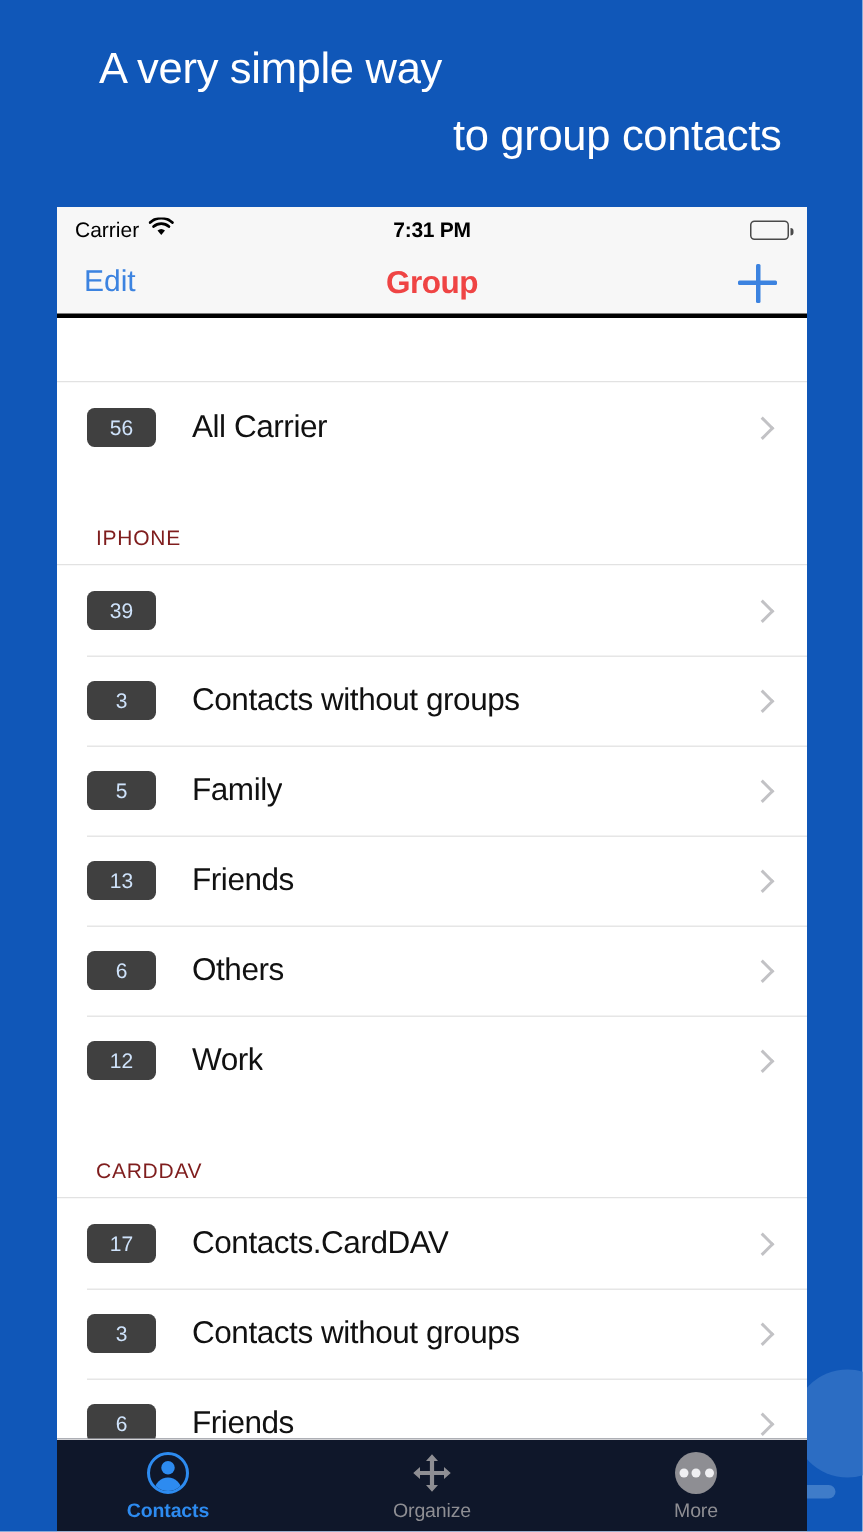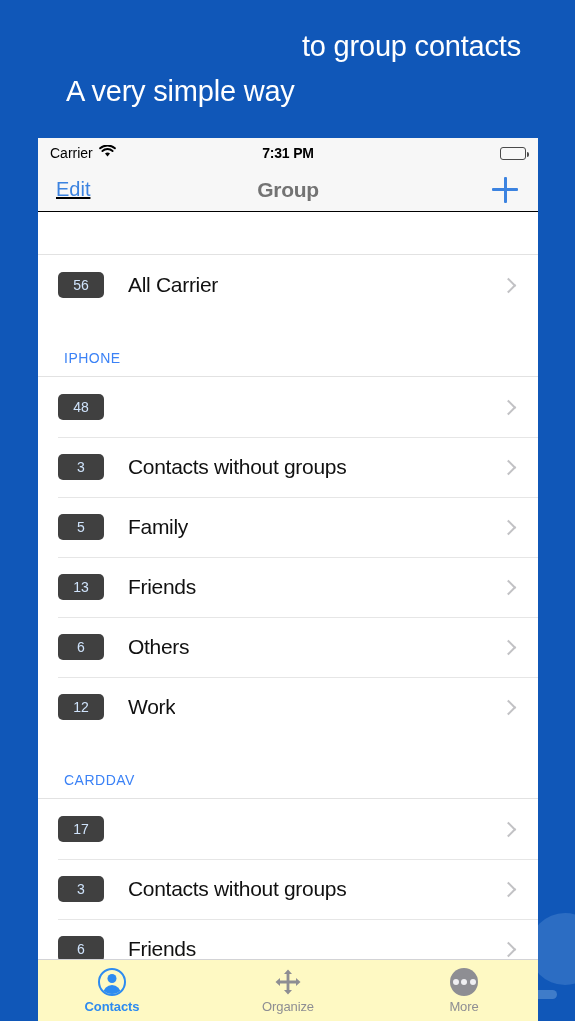--- a/index.html
+++ b/index.html
@@ -68,29 +68,29 @@
   .battery::after {
     content: ""; position: absolute; right: -4px; top: 4px;
     width: 2.4px; height: 5px; background: #4a4a4a; border-radius: 0 2px 2px 0;
   }
   .battery-fill { height: 100%; width: 100%; background: #000; border-radius: 1px; }
 
   
   #nav-bar {
     height: 44px; background: #F7F7F7; flex: none;
     display: flex; align-items: center; padding: 0 18px;
-    position: relative; border-bottom: 1px solid #000000; text-decoration: underline;
+    position: relative; border-bottom: 3px solid #000000;
   }
   #edit-button {
     font-size: 20px; color: #3C83E0; background: none; border: none;
     font-family: inherit; cursor: pointer; padding: 0;
   }
   #nav-title {
     position: absolute; left: 0; right: 0; text-align: center;
-    font-size: 21px; font-weight: 700; color: #737373; letter-spacing: -0.3px;
+    font-size: 21px; font-weight: 700; color: #ef4444; letter-spacing: -0.3px;
   }
   #add-button {
     margin-left: auto; width: 30px; height: 30px; position: relative;
     cursor: pointer; z-index: 2;
   }
   #add-button::before, #add-button::after {
     content: ""; position: absolute; background: #3C83E0; border-radius: 1px;
   }
   #add-button::before { left: 2px; right: 2px; top: 13.5px; height: 3px; }
   #add-button::after  { top: 2px; bottom: 2px; left: 13.5px; width: 3px; }
@@ -100,21 +100,21 @@
     flex: 1; background: #FFFFFF; overflow: hidden; position: relative;
   }
   .top-spacer { height: 43px; background: #FFFFFF; border-bottom: 1px solid #E2E2E2; }
 
   .section-header {
     height: 62px; display: flex; align-items: flex-end;
     padding: 0 0 10px 26px; background: #FFFFFF;
     border-bottom: 1px solid #E2E2E2;
   }
   .section-header-label {
-    font-size: 14px; color: #3b82f6; letter-spacing: 0.5px;
+    font-size: 14px; color: #7f1d1d; letter-spacing: 0.5px;
   }
 
   .row {
     height: 60px; display: flex; align-items: center;
     padding-left: 20px; padding-right: 16px;
     background: #FFFFFF; position: relative; cursor: pointer;
   }
   .row + .row::before {
     content: ""; position: absolute; left: 20px; right: 0; top: 0;
     height: 1px; background: #E6E6E6;
@@ -132,21 +132,21 @@
   }
   .chevron {
     margin-left: auto; width: 11px; height: 11px; flex: none;
     border-top: 2px solid #C2C2C5; border-right: 2px solid #C2C2C5;
     transform: rotate(45deg); margin-right: 8px;
   }
 
   
   #tab-bar {
     position: absolute; left: 0; bottom: 0; width: 500px; height: 62px;
-    background: #fef9c3; border-top: 1px solid #D3D3D6;
+    background: #0f172a; border-top: 1px solid #D3D3D6;
     display: flex; align-items: center; z-index: 5; gap: 28px;
   }
   .tab {
     flex: 1; display: flex; flex-direction: column;
     align-items: center; justify-content: center; gap: 3px; cursor: pointer;
   }
   .tab-label { font-size: 13px; font-weight: 700; letter-spacing: -0.1px; }
   .tab.active .tab-label { color: #2D8BF0; }
   .tab:not(.active) .tab-label { color: #8E8E93; font-weight: 400; }
 
@@ -177,22 +177,22 @@
   }
 </style>
 </head>
 <body>
 
 <div class="deco" id="deco-circle"></div>
 <div class="deco" id="deco-bar"></div>
 <div class="deco" id="deco-dot"></div>
 
 <div id="headline">
+  <div class="line line-1">A very simple way</div>
   <div class="line line-2">to group contacts</div>
-  <div class="line line-1">A very simple way</div>
 </div>
 
 <div id="phone">
 
   <div id="status-bar">
     <div class="sb-left">
       <span id="carrier-label">Carrier</span>
       <span>
         <svg width="17" height="13" viewBox="0 0 17 13" aria-hidden="true">
           <path d="M8.5 11.6 L11 8.6 A4 4 0 0 0 6 8.6 Z" fill="#000"></path>
@@ -220,21 +220,21 @@
     <div id="list-body">
         <div class="row group-start">
           <span class="badge">56</span>
           <span class="row-label">All Carrier</span>
           <span class="chevron"></span>
         </div>
         <div class="section-header">
           <span class="section-header-label">IPHONE</span>
         </div>
         <div class="row group-start">
-          <span class="badge">48</span>
+          <span class="badge">39</span>
           <span class="chevron"></span>
         </div>
         <div class="row">
           <span class="badge">3</span>
           <span class="row-label">Contacts without groups</span>
           <span class="chevron"></span>
         </div>
         <div class="row">
           <span class="badge">5</span>
           <span class="row-label">Family</span>
@@ -253,20 +253,21 @@
         <div class="row">
           <span class="badge">12</span>
           <span class="row-label">Work</span>
           <span class="chevron"></span>
         </div>
         <div class="section-header">
           <span class="section-header-label">CARDDAV</span>
         </div>
         <div class="row group-start">
           <span class="badge">17</span>
+          <span class="row-label">Contacts.CardDAV</span>
           <span class="chevron"></span>
         </div>
         <div class="row">
           <span class="badge">3</span>
           <span class="row-label">Contacts without groups</span>
           <span class="chevron"></span>
         </div>
         <div class="row">
           <span class="badge">6</span>
           <span class="row-label">Friends</span>

